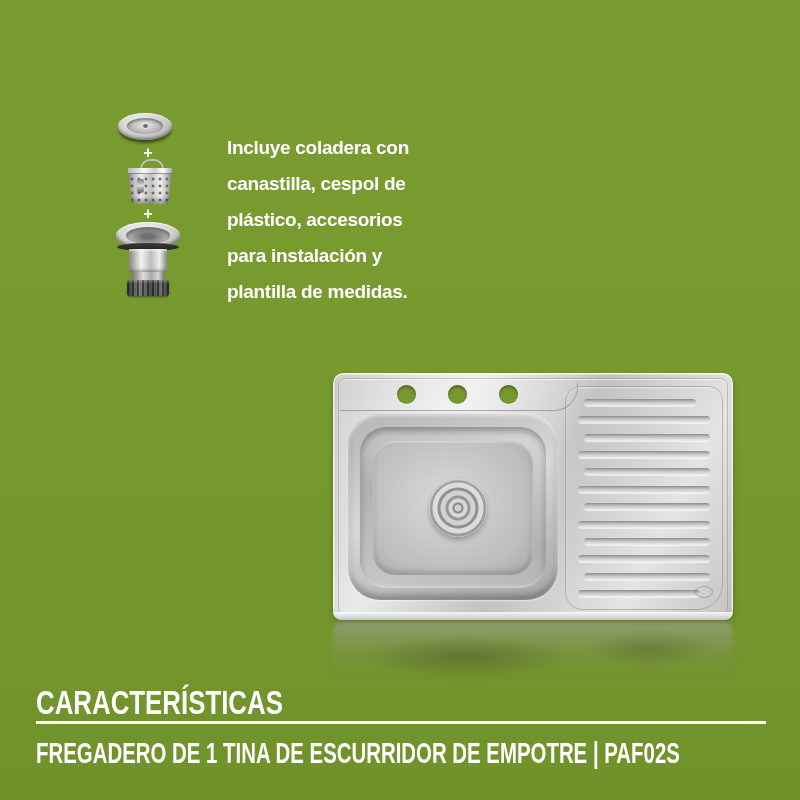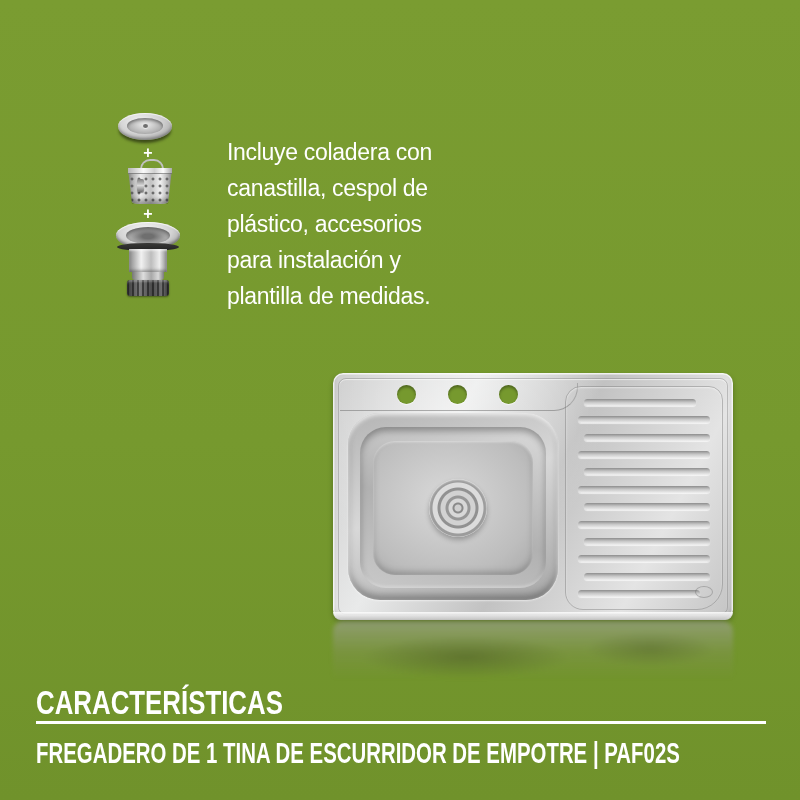--- a/index.html
+++ b/index.html
@@ -96,21 +96,21 @@
   .plus{
     position:absolute;left:0;width:64px;text-align:center;
     color:#ffffff;font-size:16px;font-weight:bold;line-height:14px;
   }
   .plus-1{top:36px;}
   .plus-2{top:97px;}
 
   
   .includes-text{
     position:absolute;left:227px;top:111px;width:230px;
-    color:#ffffff;font-size:23px;font-weight:normal;letter-spacing:-0.3px;
+    color:#ffffff;font-size:19px;font-weight:bold;letter-spacing:-0.3px;
     line-height:36px;white-space:pre-line;
   }
 
   
   .sink{position:absolute;left:333px;top:373px;width:400px;height:247px;}
   .sink-body{
     position:absolute;inset:0;border-radius:10px;
     background:
       radial-gradient(circle at 28% 18%, rgba(255,255,255,.45), transparent 45%),
       linear-gradient(118deg,#c7c7c7 0%,#e9eaea 28%,#c2c2c2 52%,#e4e4e4 78%,#c3c3c3 100%);

